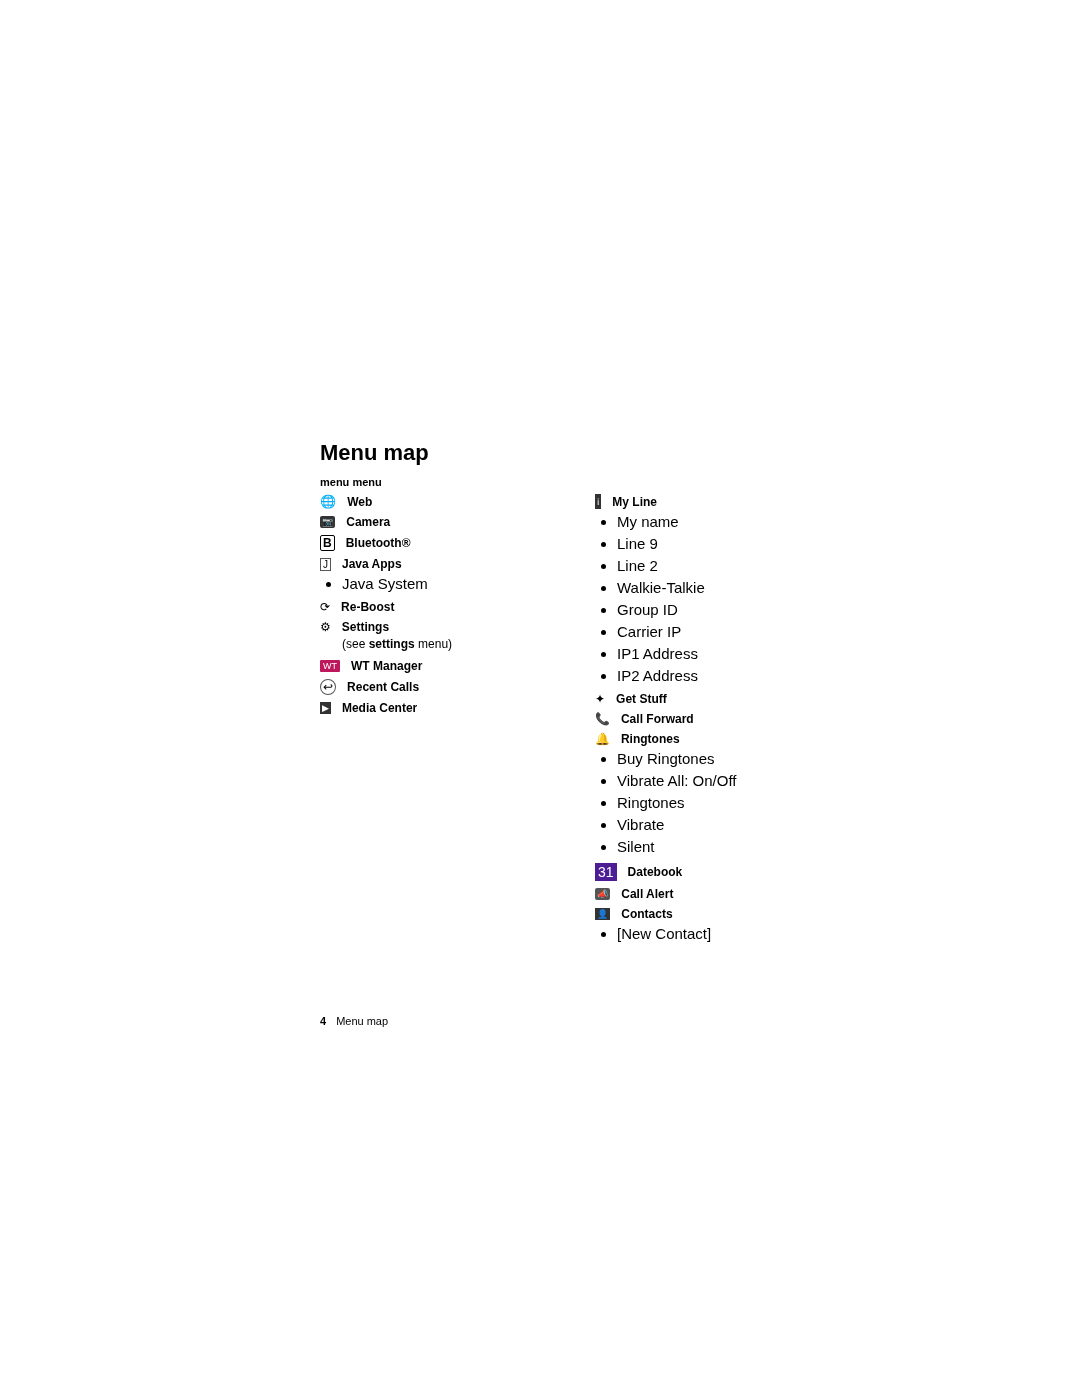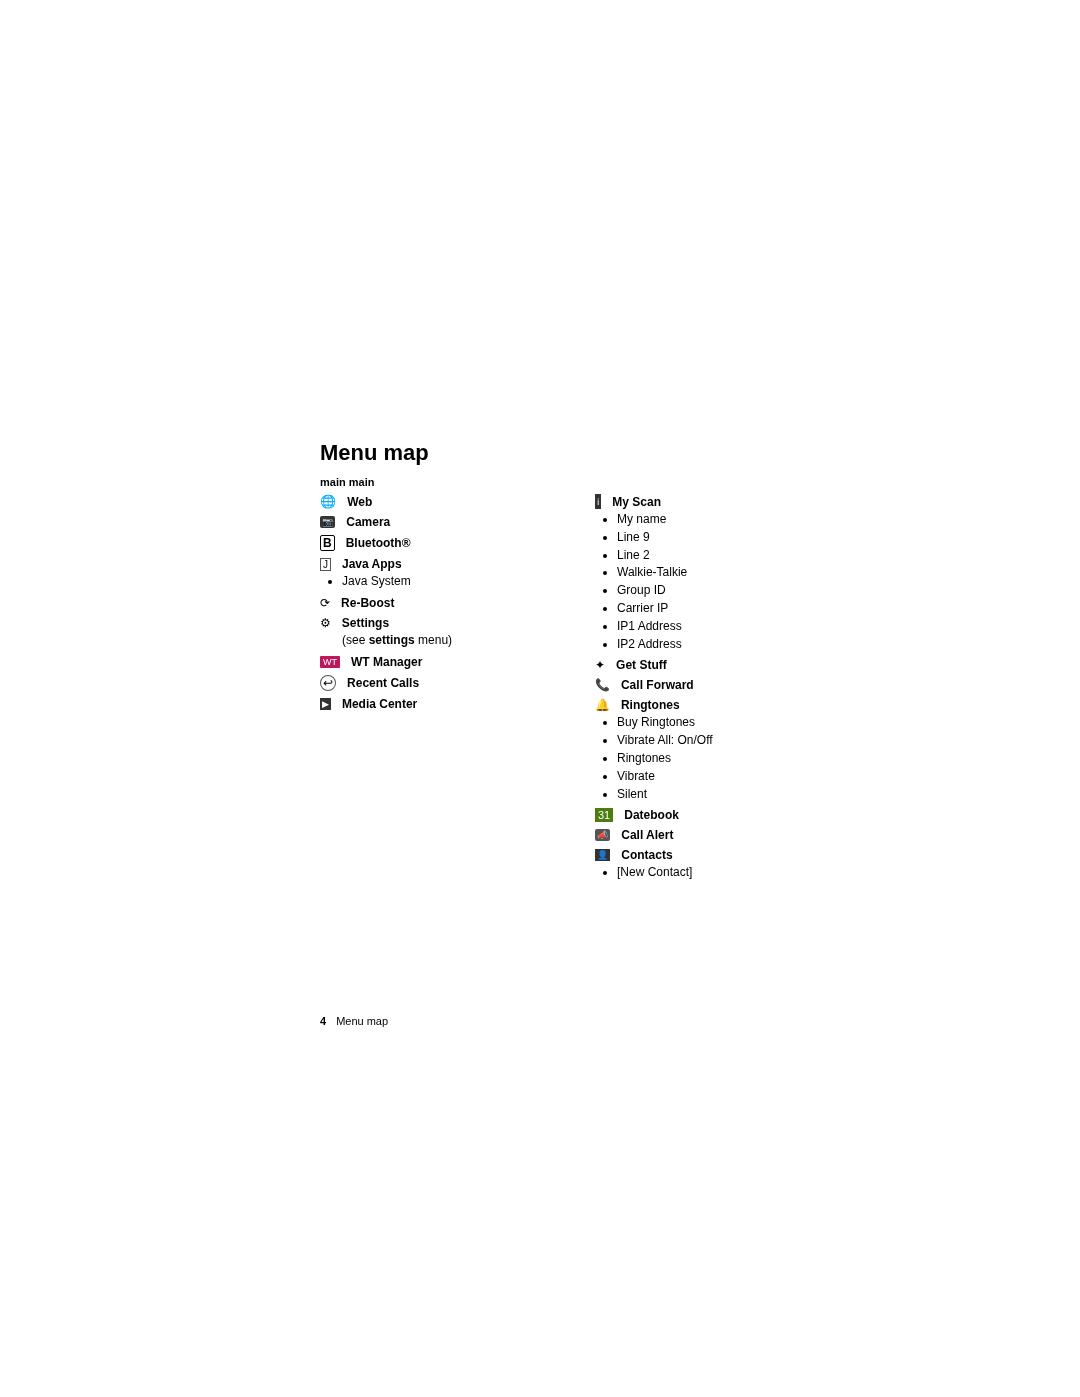--- a/index.html
+++ b/index.html
@@ -52,21 +52,21 @@
       font-size: 12px;
       margin-bottom: 2px;
     }
     .menu-item-header .bold {
       font-weight: bold;
       margin-left: 8px;
     }
     .sub-list {
       list-style: disc;
       margin-left: 22px;
-      font-size: 12px;
+      font-size: 15px;
       color: #000;
     }
     .sub-list li {
       margin-bottom: 1px;
       line-height: 1.4;
     }
     .indent-text {
       margin-left: 22px;
       font-size: 12px;
       color: #000;
@@ -88,21 +88,21 @@
     }
   </style>
 </head>
 <body>
 
 <div class="page">
   <div class="content-area">
 
     <h1 class="page-title">Menu map</h1>
 
-    <div class="section-label">main main</div>
+    <div class="section-label">menu menu</div>
 
     <div class="two-col">
 
       <div class="col">
 
         <div class="menu-item">
           <div class="menu-item-header">
             <span style="font-size:13px;">🌐</span>
             <span class="bold">Web</span>
           </div>
@@ -168,21 +168,21 @@
           </div>
         </div>
 
       </div>
 
       <div class="col">
 
         <div class="menu-item">
           <div class="menu-item-header">
             <span style="font-size:9px; background:#333; color:#fff; padding:1px 2px;">ℹ</span>
-            <span class="bold">My Scan</span>
+            <span class="bold">My Line</span>
           </div>
           <ul class="sub-list">
             <li>My name</li>
             <li>Line 9</li>
             <li>Line 2</li>
             <li>Walkie-Talkie</li>
             <li>Group ID</li>
             <li>Carrier IP</li>
             <li>IP1 Address</li>
             <li>IP2 Address</li>
@@ -212,21 +212,21 @@
             <li>Buy Ringtones</li>
             <li>Vibrate All: On/Off</li>
             <li>Ringtones</li>
             <li>Vibrate</li>
             <li>Silent</li>
           </ul>
         </div>
 
         <div class="menu-item">
           <div class="menu-item-header">
-            <span style="font-size:11px; background:#4d7c0f; color:#fff; padding:1px 3px;">31</span>
+            <span style="font-size:14px; background:#4c1d95; color:#fff; padding:1px 3px;">31</span>
             <span class="bold">Datebook</span>
           </div>
         </div>
 
         <div class="menu-item">
           <div class="menu-item-header">
             <span style="font-size:9px; background:#555; color:#fff; padding:1px 2px; border-radius:2px;">📣</span>
             <span class="bold">Call Alert</span>
           </div>
         </div>

